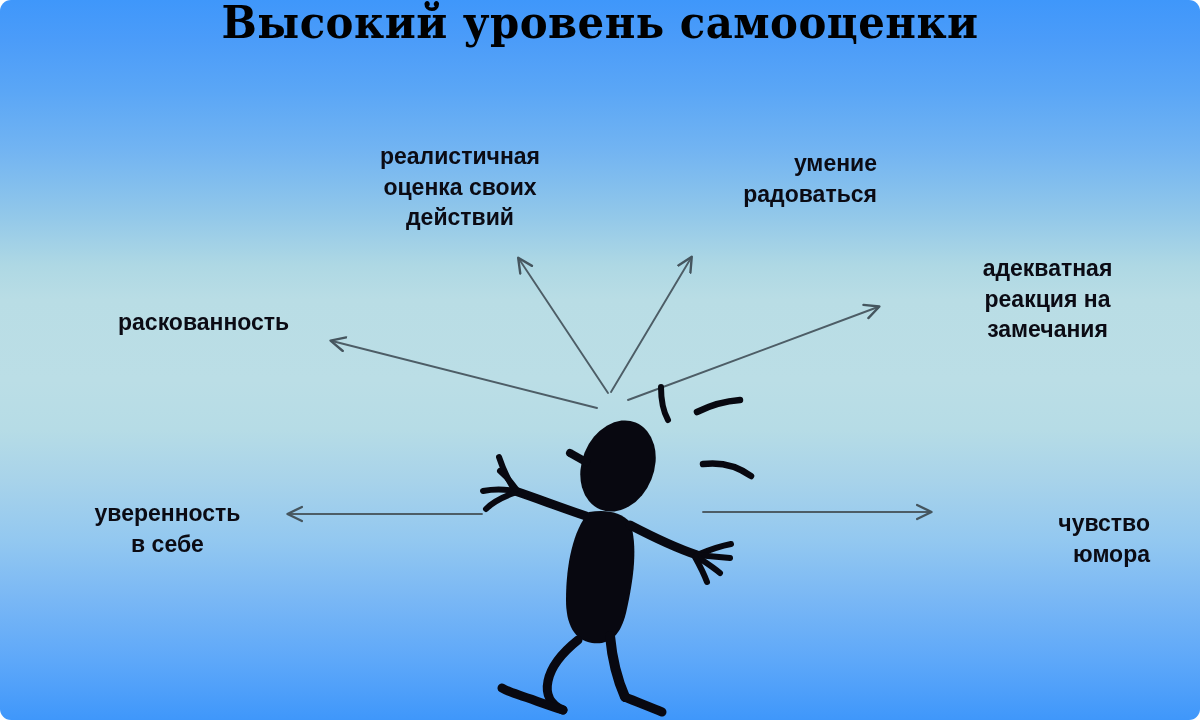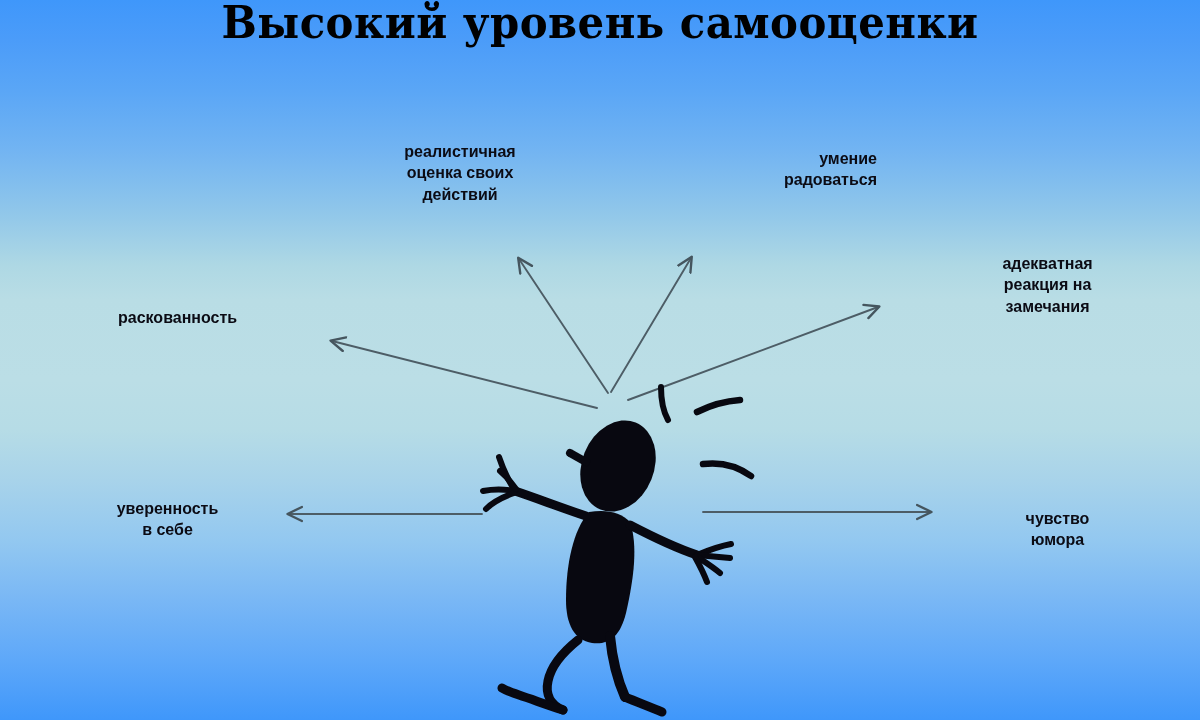--- a/index.html
+++ b/index.html
@@ -22,20 +22,21 @@
         #8fc6ea 210px,
         #aed8e4 265px,
         #b9dde5 300px,
         #bbdee6 380px,
         #b6dce6 430px,
         #a8d3ea 480px,
         #93c8f0 540px,
         #79b7f5 600px,
         #5ea8f9 660px,
         #3f97fb 720px);
+    border-radius: 11px;
   }
 
   
   #title {
     position: absolute;
     top: -4px;
     left: 0;
     width: 1200px;
     text-align: center;
     font-family: "DejaVu Serif", "Liberation Serif", serif;
@@ -46,30 +47,30 @@
     white-space: nowrap;
     transform: scaleX(0.93);
     transform-origin: 50% 0;
   }
 
   
   .label {
     position: absolute;
     color: #0b0b14;
     font-weight: bold;
-    font-size: 16px;
+    font-size: 23px;
     line-height: 1.33;
     white-space: pre-line;
   }
   #label-realistic  { left: 330px; top: 141px; width: 260px; text-align: center; }
   #label-joy        { left: 657px; top: 148px; width: 220px; text-align: right; }
   #label-reaction   { left: 915px; top: 253px; width: 265px; text-align: center;   }
   #label-ease       { left: 118px; top: 307px; width: 260px; text-align: left;   }
   #label-confidence { left: 60px;  top: 498px; width: 215px; text-align: center; }
-  #label-humour     { left: 965px; top: 508px; width: 185px; text-align: center; }
+  #label-humour     { left: 965px; top: 508px; width: 185px; text-align: right; }
 
   
   #art {
     position: absolute;
     left: 0; top: 0;
     width: 1200px;
     height: 720px;
   }
 </style>
 </head>

